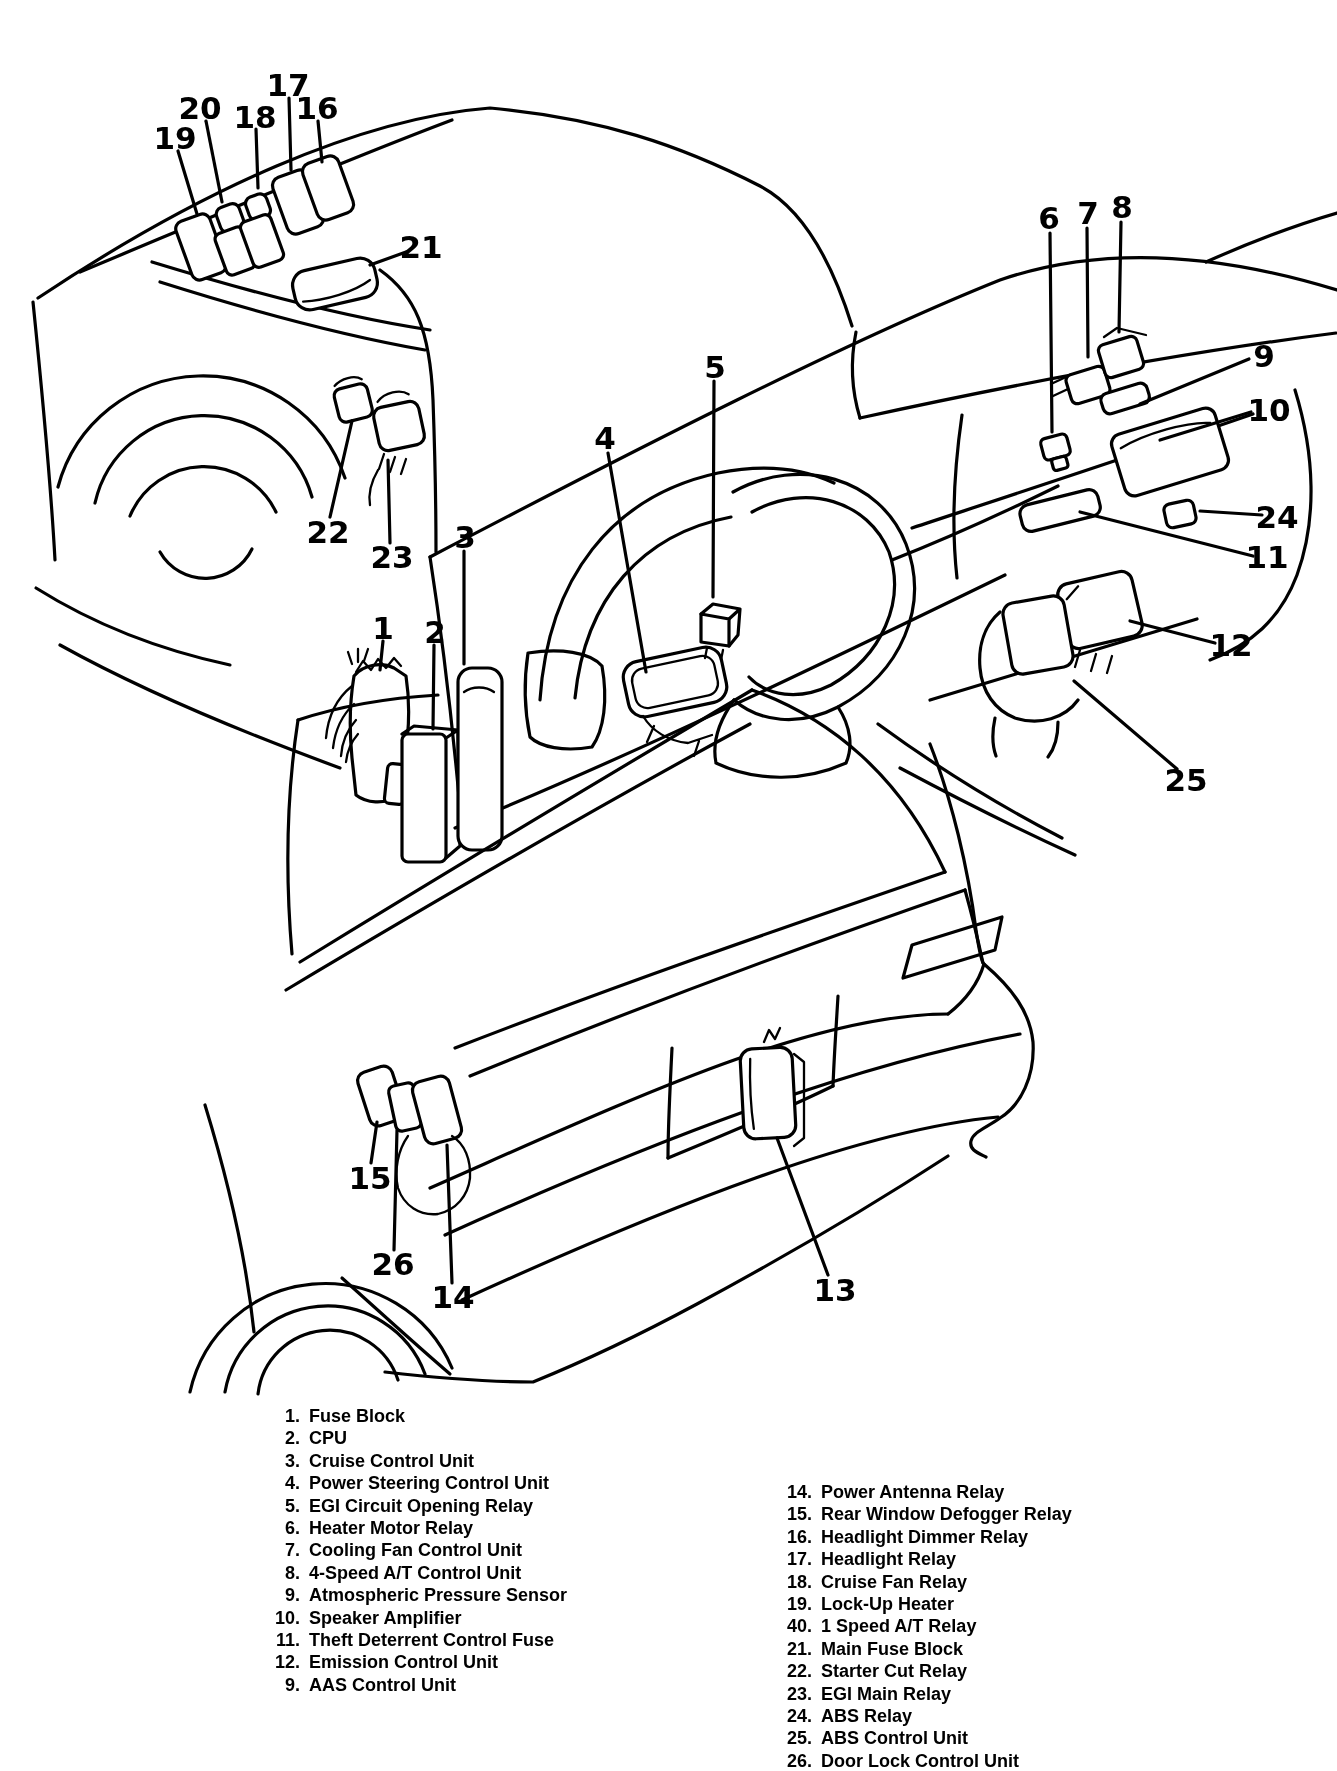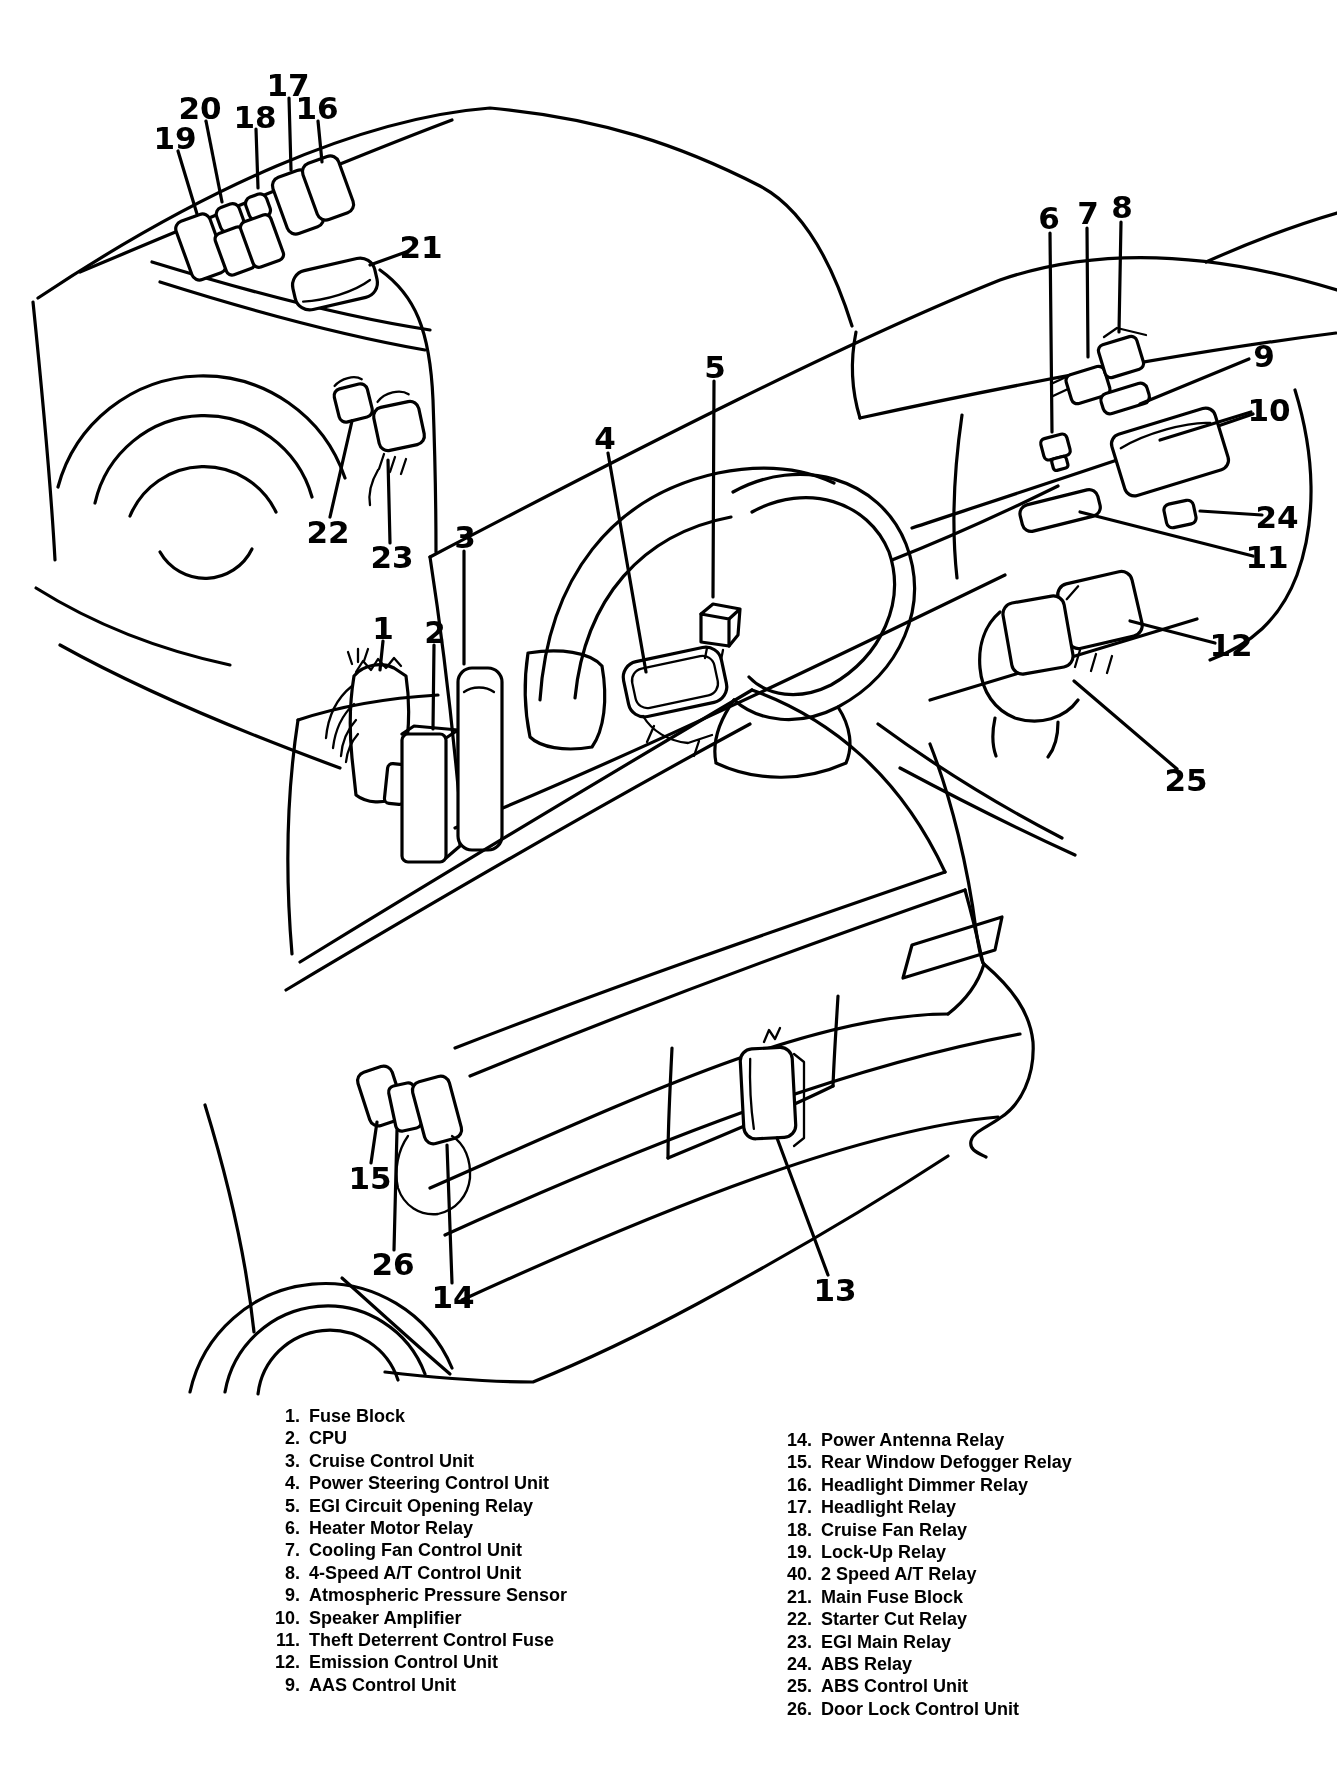--- a/index.html
+++ b/index.html
@@ -6,21 +6,21 @@
   .canvas{position:relative;width:1337px;height:1771px;background:#fff;overflow:hidden;
           font-family:"Liberation Sans","DejaVu Sans",sans-serif}
   .canvas > svg{position:absolute;left:0;top:0}
   svg path,svg rect,svg line,svg ellipse{fill:none;stroke:#000;stroke-width:3.2;stroke-linecap:round;stroke-linejoin:round}
   svg .thin{stroke-width:2.3}
   svg .face{fill:#fff}
   svg text.callout{fill:#000;stroke:none;font-family:"DejaVu Sans","Liberation Sans",sans-serif;
                    font-weight:700;font-size:31px;text-anchor:middle}
   .legend-col{position:absolute;color:#000;font-size:18px;font-weight:700;line-height:22.4px}
   .legend-col-left{left:252px;top:1405px}
-  .legend-col-right{left:756px;top:1429px}
+  .legend-col-right{left:756px;top:1481px}
   .legend-row{display:flex;white-space:nowrap}
   .legend-num{display:inline-block;width:48px;text-align:right}
   .legend-col-right .legend-num{width:56px}
   .legend-label{margin-left:9px}
 </style>
 </head>
 <body>
 
 <div class="canvas">
 <svg width="1337" height="1771" viewBox="0 0 1337 1771">
@@ -366,25 +366,25 @@
     <div class="legend-row">
         <span class="legend-num">17.</span>
         <span class="legend-label">Headlight Relay</span>
       </div>
     <div class="legend-row">
         <span class="legend-num">18.</span>
         <span class="legend-label">Cruise Fan Relay</span>
       </div>
     <div class="legend-row">
         <span class="legend-num">19.</span>
-        <span class="legend-label">Lock-Up Relay</span>
+        <span class="legend-label">Lock-Up Heater</span>
       </div>
     <div class="legend-row">
         <span class="legend-num">40.</span>
-        <span class="legend-label">2 Speed A/T Relay</span>
+        <span class="legend-label">1 Speed A/T Relay</span>
       </div>
     <div class="legend-row">
         <span class="legend-num">21.</span>
         <span class="legend-label">Main Fuse Block</span>
       </div>
     <div class="legend-row">
         <span class="legend-num">22.</span>
         <span class="legend-label">Starter Cut Relay</span>
       </div>
     <div class="legend-row">

